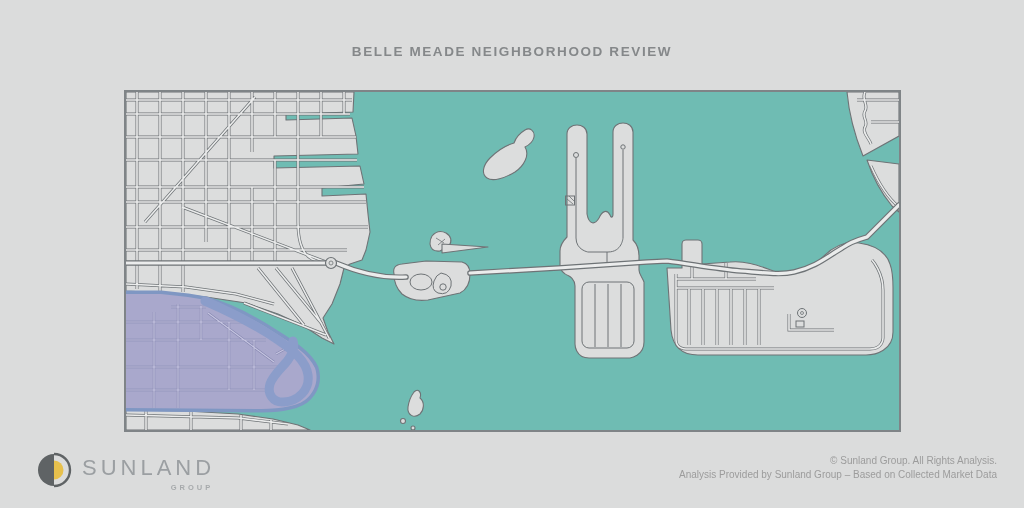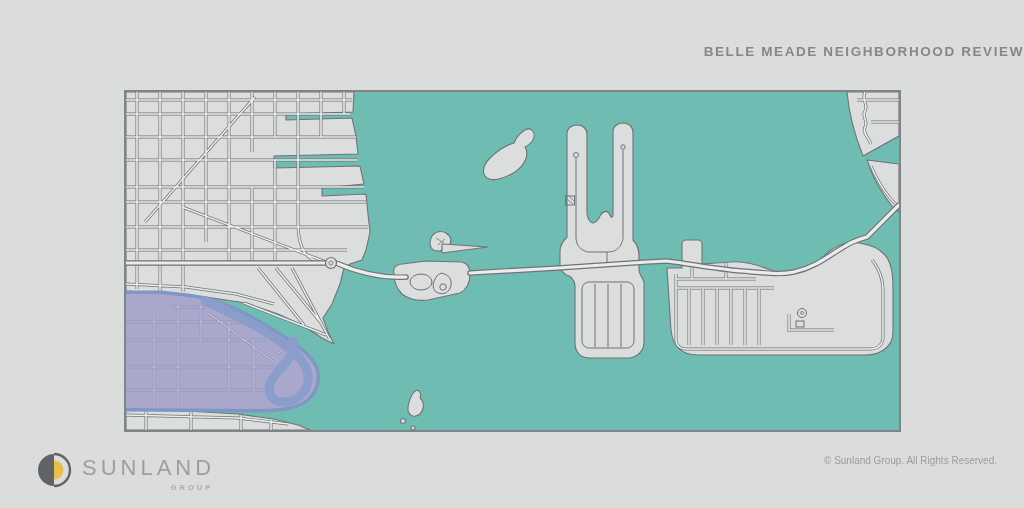--- a/index.html
+++ b/index.html
@@ -2,21 +2,21 @@
 <html style="--water: #6fbcb3; --land: #dcdddd; --street: #ebecec; --outline: #6e7376; --border: #7f8487; --highlight: #a9a8cc; --highlight-water: #8b9dca; --highlight-rim: #7f97c3; --highlight-street: #8587b0; --highlight-street-fill: #c5c4e0; --bg: #dbdcdc; --logo-accent: #e7c04c; --logo-mark: #5f6365; --logo-text: #9b9fa2;"><head>
 <meta charset="utf-8">
 <style>
   html,body{margin:0;padding:0;}
   body{
     width:1024px;height:508px;position:relative;overflow:hidden;
     background:var(--bg,#dbdcdc);
     font-family:"Liberation Sans", sans-serif;
   }
   .report-title{
-    position:absolute;top:44px;left:0;width:1024px;text-align:right;
+    position:absolute;top:44px;left:0;width:1024px;text-align:center;
     font-size:13.5px;font-weight:700;letter-spacing:1.6px;color:#85888a;
   }
   .map-frame{
     position:absolute;left:124px;top:90px;width:773px;height:338px;
     border:2px solid var(--border,#7f8487);box-sizing:content-box;background:var(--water,#6fbcb3);
   }
   .map-frame svg{display:block;width:773px;height:338px;}
 
   
   .water{fill:var(--water,#6fbcb3);}
@@ -165,14 +165,15 @@
     <path d="M18,2 A16,16 0 0 1 18,34" style="fill:none;stroke:var(--logo-mark,#5f6365);stroke-width:2.4"></path>
     <path d="M18,8.5 A9.5,9.5 0 0 1 18,27.5 Z" style="fill:var(--logo-accent,#e7c04c)"></path>
   </svg>
   <div class="brand-words">
     <div class="brand-name">SUNLAND</div>
     <div class="brand-suffix">GROUP</div>
   </div>
 </div>
 
 <div class="footer-credits">
-  <div>© Sunland Group. All Rights Reserved.</div>
+  <div>© Sunland Group. All Rights Analysis.</div>
+  <div>Analysis Provided by Sunland Group – Based on Collected Market Data</div>
 </div>
 
 </body></html>

